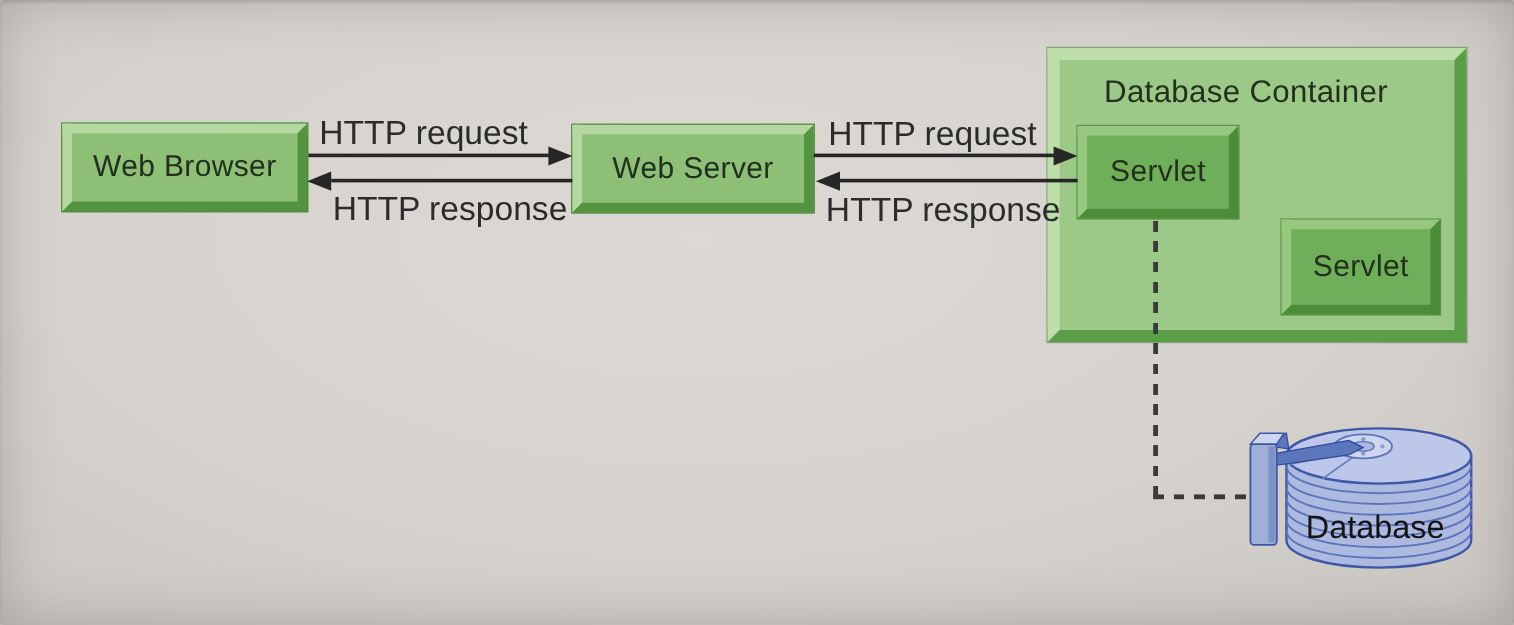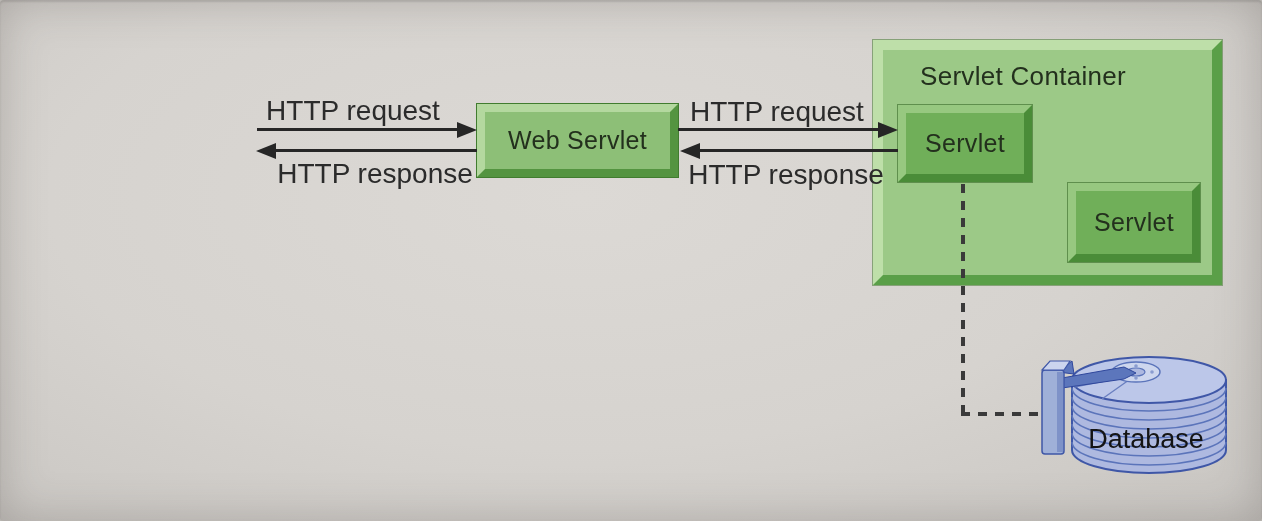--- a/index.html
+++ b/index.html
@@ -75,27 +75,30 @@
     background:repeating-linear-gradient(to right, var(--dash-color) 0 9px, transparent 9px 17px);
   }
   .db-svg{ position:absolute; left:1036px; top:342px; z-index:4; }
   .db-text{ font-family:"Liberation Sans", sans-serif; font-size:27px; fill:#141414; }
 </style>
 </head>
 <body>
 
 <div class="stage">
 
+  <div class="bevel node3d" style="left:52px; top:103px; width:204px; height:73px;">
+    <span class="node-label">Web Browser</span>
+  </div>
 
   <div class="bevel node3d" style="left:477px; top:104px; width:201px; height:73px;">
-    <span class="node-label">Web Servlet</span>
+    <span class="node-label">Web Server</span>
   </div>
 
   <div class="bevel container3d" style="left:873px; top:40px; width:349px; height:245px;">
-    <span class="container-title">Servlet Container</span>
+    <span class="container-title">Database Container</span>
   </div>
 
   <div class="bevel servlet3d" style="left:898px; top:105px; width:134px; height:77px;">
     <span class="node-label">Servlet</span>
   </div>
 
   <div class="bevel servlet3d" style="left:1068px; top:183px; width:132px; height:79px;">
     <span class="node-label">Servlet</span>
   </div>
 

